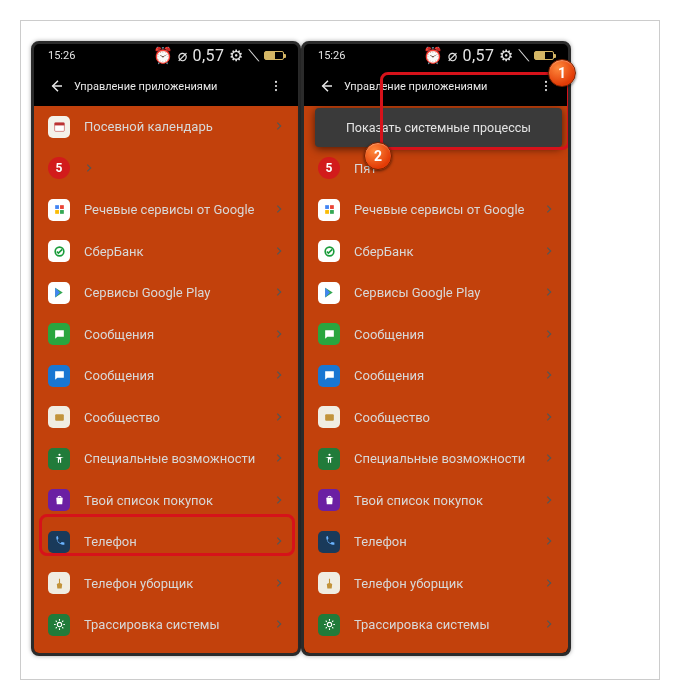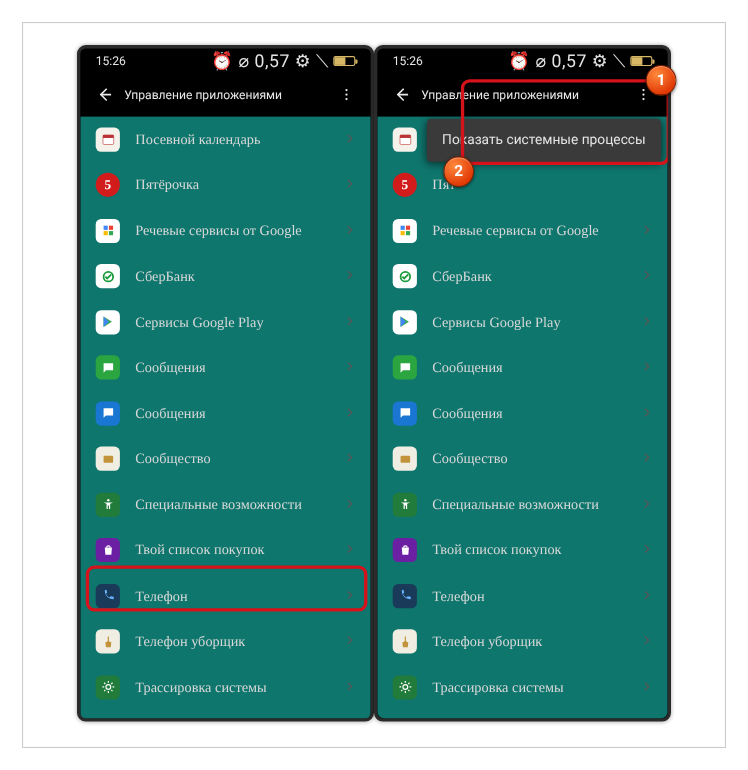--- a/index.html
+++ b/index.html
@@ -6,21 +6,21 @@
   body {
     background:#fff;
     font-family:-apple-system,Roboto,Arial,sans-serif;
     width:680px; height:700px;
     position:relative;
   }
   .stage {
     position:absolute; left:20px; top:20px;
     width:640px; height:660px;
     border:1px solid #ccc;
-    display:flex; justify-content:center; align-items:flex-start;
+    display:flex; justify-content:flex-start; align-items:flex-start;
     padding:20px 10px;
     background:#fff;
   }
   .phone {
     width:270px; height:615px;
     background:#000;
     border:3px solid #2b2b2b;
     border-radius:8px;
     position:relative;
     overflow:hidden;
@@ -37,21 +37,21 @@
   .header {
     height:40px; display:flex; align-items:center; padding:0 8px;
     color:#e8e8e8; font-size:14px;
     position:relative;
   }
   .back { width:28px; display:flex; align-items:center; justify-content:center; color:#e8e8e8; }
   .back svg { width:16px; height:16px; }
   .header-title { flex:1; padding-left:4px; font-size:11px; }
   .more { width:28px; display:flex; align-items:center; justify-content:center; }
   .more svg { width:14px; height:14px; }
-  .list { background:#0f766e;font-family:Liberation Serif, serif; }
+  .list { background:#c2410c; }
   .row {
     height:41.5px; display:flex; align-items:center;
     padding:0 14px 0 14px;
     color:#d8d8d8; font-size:13px;
     position:relative;
   }
   .icn {
     width:22px; height:22px; border-radius:5px;
     margin-right:14px; flex-shrink:0;
     display:flex; align-items:center; justify-content:center;
@@ -76,21 +76,21 @@
   .ic-clean { background:#f0ede2; }
   .ic-trace { background:#217b3a; }
   .ic-files { background:#1976d2; }
   
   .hl {
     position:absolute; border:3px solid #d6121a; border-radius:8px;
     pointer-events:none;
   }
   .menu {
     position:absolute; background:#3a3a3a; color:#e4e4e4;
-    font-size:12.5px; padding:12px 14px; border-radius:4px;
+    font-size:12.5px; padding:12px 31px; border-radius:4px;
     box-shadow:0 2px 8px rgba(0,0,0,.6);
   }
   
   .marker {
     position:absolute; width:28px; height:28px; border-radius:50%;
     background:radial-gradient(circle at 35% 30%, #ff8a3d, #e23b06 70%);
     border:1px solid #7a2100;
     color:#fff; font-weight:700; font-size:14px;
     display:flex; align-items:center; justify-content:center;
     box-shadow:0 1px 3px rgba(0,0,0,.6), inset 0 1px 1px rgba(255,255,255,.35);
@@ -136,21 +136,20 @@
               <rect x="3" y="5" width="18" height="5" fill="#b33"></rect>
             </svg>
           </span>
         <span class="label">Посевной календарь</span>
         <span class="chev"><svg viewBox="0 0 24 24" fill="none" stroke="currentColor" stroke-width="3">
               <path d="M8 4l8 8-8 8"></path>
             </svg></span>
       </div>
       <div class="row">
         <span class="icn ic-five" style="font-weight:700;">5</span>
-        <span class="label">Пятёрочка</span>
         <span class="chev"><svg viewBox="0 0 24 24" fill="none" stroke="currentColor" stroke-width="3">
               <path d="M8 4l8 8-8 8"></path>
             </svg></span>
       </div>
       <div class="row">
         <span class="icn ic-goog">
             <svg viewBox="0 0 24 24">
               <rect x="4" y="4" width="7" height="7" fill="#4285F4"></rect>
               <rect x="13" y="4" width="7" height="7" fill="#EA4335"></rect>
               <rect x="4" y="13" width="7" height="7" fill="#FBBC05"></rect>

